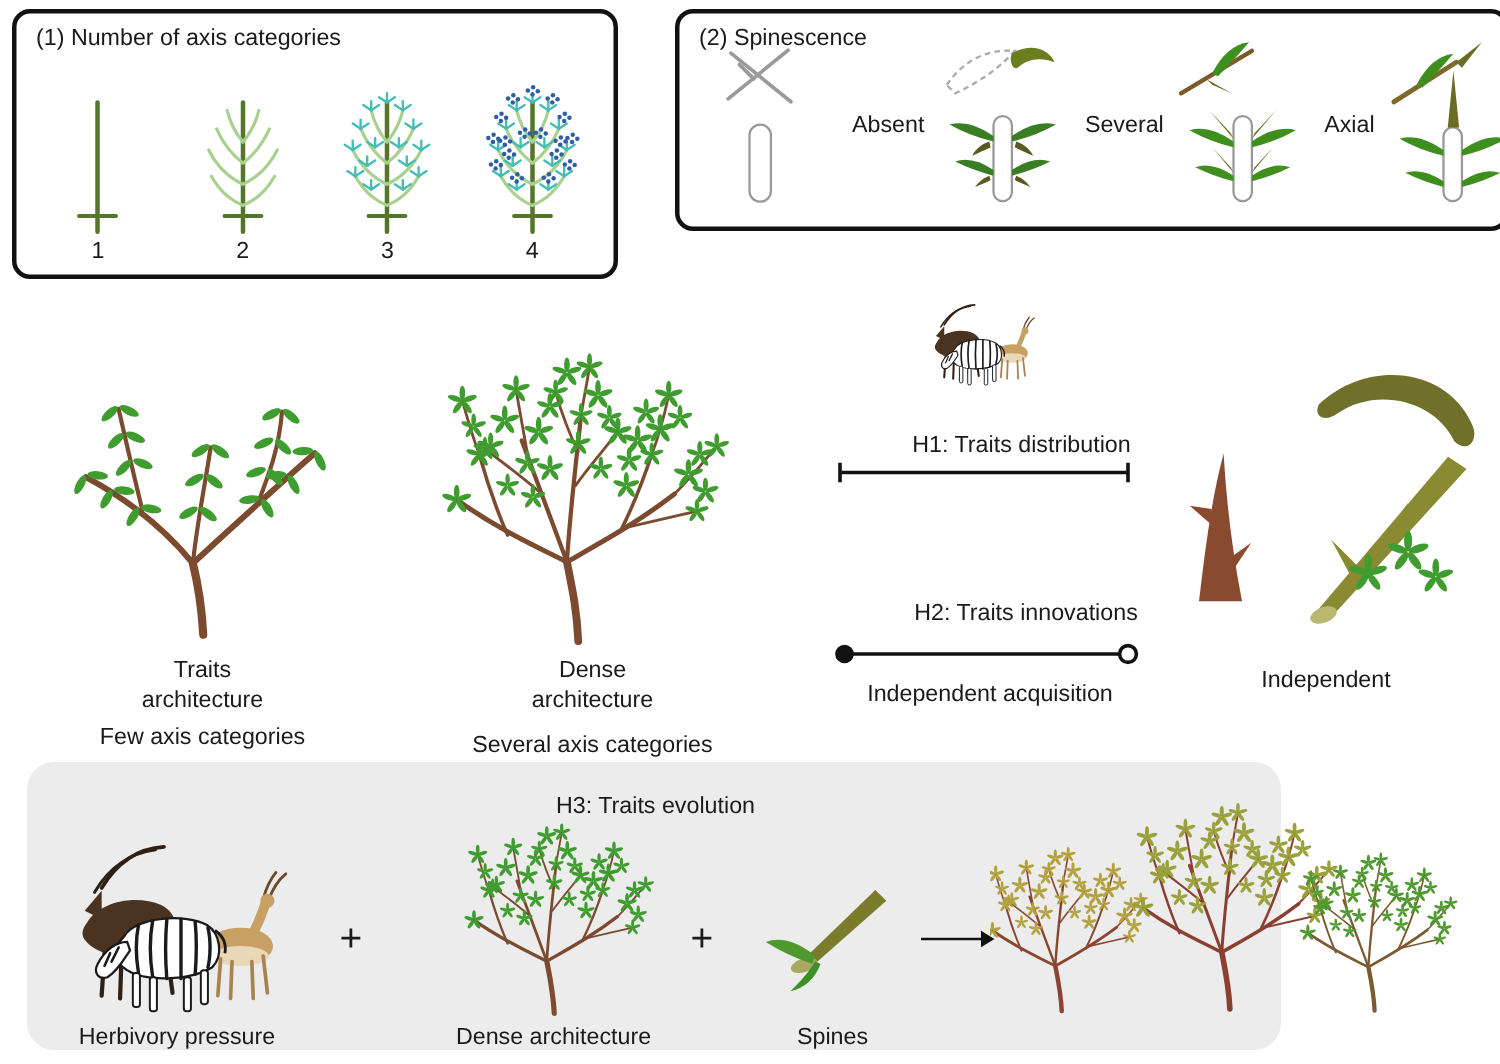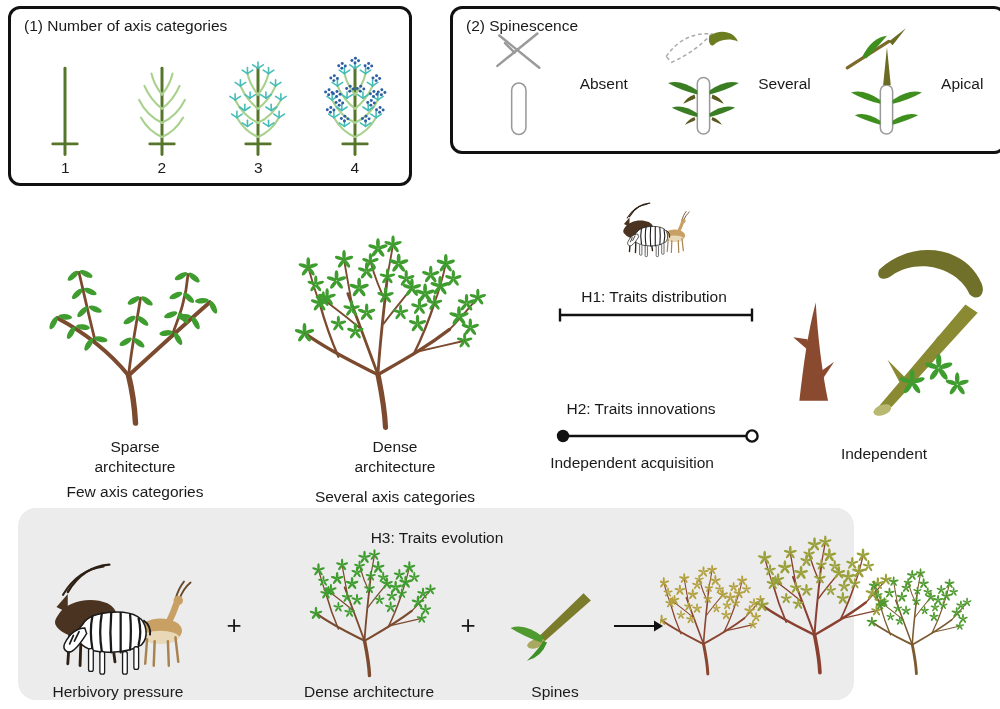--- a/index.html
+++ b/index.html
@@ -365,57 +365,63 @@
         <div class="sp-lbl lbl" style="position:static">Absent</div>
       </div>
       <div class="sp-col">
         <svg viewBox="0 0 110 126">
             <use href="#sp-petiolar"></use>
           </svg>
         <div class="sp-lbl lbl" style="position:static">Several</div>
       </div>
       <div class="sp-col">
         <svg viewBox="0 0 110 126">
+            <use href="#sp-axial"></use>
+          </svg>
+        <div class="sp-lbl lbl" style="position:static">Axial</div>
+      </div>
+      <div class="sp-col">
+        <svg viewBox="0 0 110 126">
             <use href="#sp-apical"></use>
           </svg>
         <div class="sp-lbl lbl" style="position:static">Apical</div>
       </div>
     </div>
   </div>
 
   <svg class="illo" style="left:28px;top:213px;width:215px;height:218px" viewBox="0 0 210 220" preserveAspectRatio="xMidYMax meet">
     <use href="#sparse-tree"></use>
   </svg>
-  <div class="lbl" style="left:80px;top:437px;width:110px">Sparse architecture</div>
+  <div class="lbl" style="left:80px;top:437px;width:110px">Traits architecture</div>
   <div class="lbl" style="left:35px;top:482px;width:200px">Few axis categories</div>
 
   <svg class="illo" style="left:258px;top:222px;width:255px;height:212px" viewBox="0 0 240 225" preserveAspectRatio="xMidYMax meet">
     <use href="#dense-tree"></use>
   </svg>
   <div class="lbl" style="left:340px;top:437px;width:110px">Dense architecture</div>
   <div class="lbl" style="left:285px;top:487px;width:220px">Several axis categories</div>
 
   <svg class="illo" style="left:595px;top:200px;width:115px;height:58px" viewBox="0 0 180 126" preserveAspectRatio="xMidYMax meet">
     <use href="#herd"></use>
   </svg>
 
-  <div class="lbl" style="left:544px;top:287px;width:220px">H1: Traits distribution</div>
+  <div class="lbl" style="left:571px;top:287px;width:220px">H1: Traits distribution</div>
   <svg class="illo" style="left:556px;top:307px;width:200px;height:16px" viewBox="0 0 200 16">
     <line x1="4" y1="8" x2="196" y2="8" stroke="#111" stroke-width="2.4"></line>
     <line x1="4" y1="1.5" x2="4" y2="14.5" stroke="#111" stroke-width="2.4"></line>
     <line x1="196" y1="1.5" x2="196" y2="14.5" stroke="#111" stroke-width="2.4"></line>
   </svg>
 
-  <div class="lbl" style="left:531px;top:399px;width:220px">H2: Traits innovations</div>
+  <div class="lbl" style="left:574px;top:399px;width:220px">H2: Traits innovations</div>
   <svg class="illo" style="left:552px;top:427px;width:212px;height:18px" viewBox="0 0 212 18">
     <line x1="10" y1="9" x2="200" y2="9" stroke="#111" stroke-width="2.4"></line>
     <circle cx="11" cy="9" r="6.2" fill="#111"></circle>
     <circle cx="200" cy="9" r="5.6" fill="#fff" stroke="#111" stroke-width="2.4"></circle>
   </svg>
-  <div class="lbl" style="left:522px;top:453px;width:220px">Independent acquisition</div>
+  <div class="lbl" style="left:550px;top:453px;width:220px">Independent acquisition</div>
 
   <svg class="illo" style="left:785px;top:228px;width:205px;height:200px" viewBox="0 0 200 190" preserveAspectRatio="xMidYMid meet">
     <use href="#spines-big"></use>
   </svg>
   <div class="lbl" style="left:799px;top:444px;width:170px">Independent</div>
 
   <div class="panel-h3">
     <div class="lbl" style="left:299px;top:20px;width:240px;font-weight:400">H3: Traits evolution</div>
 
     <svg class="h3-el" style="left:12px;top:37px;width:170px;height:132px" viewBox="0 0 180 126" preserveAspectRatio="xMidYMax meet">

